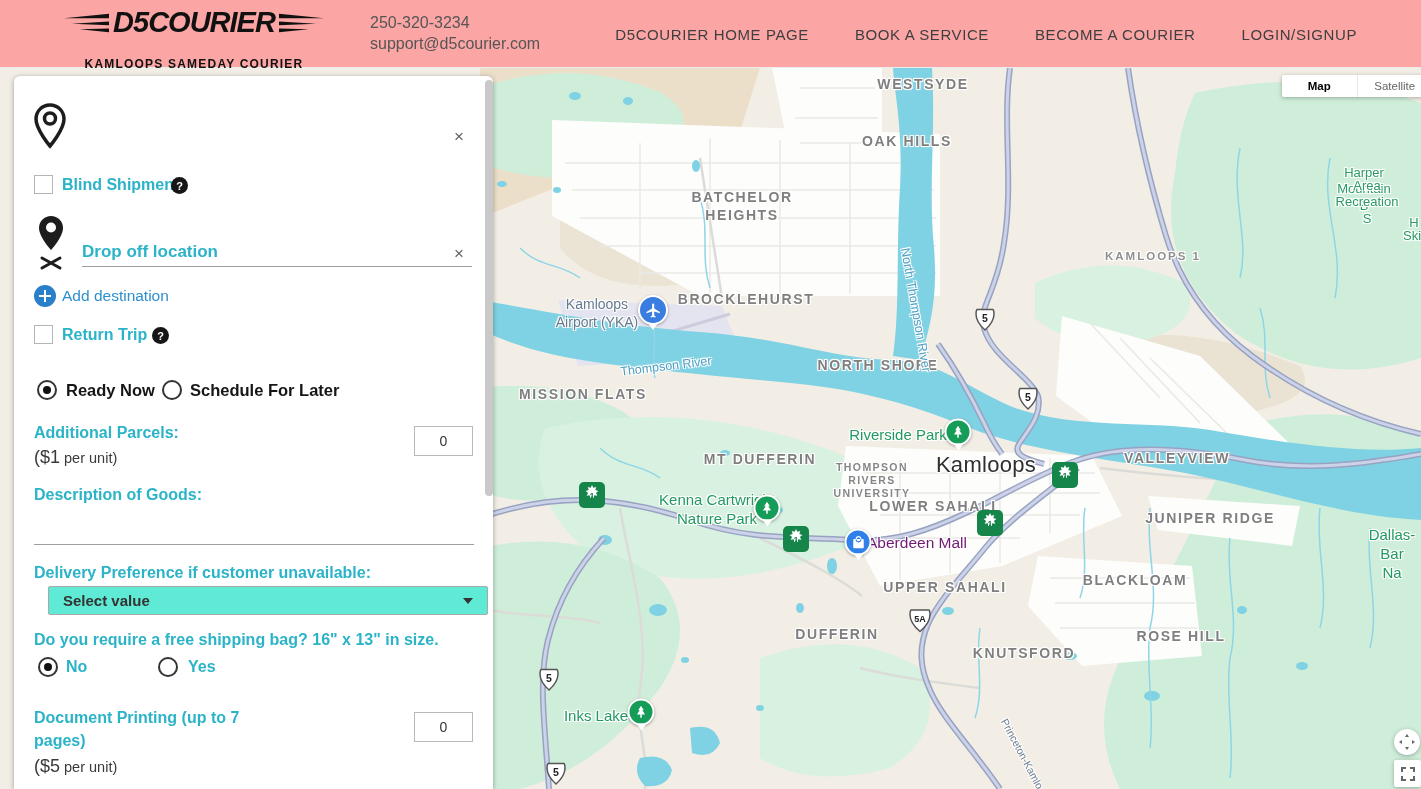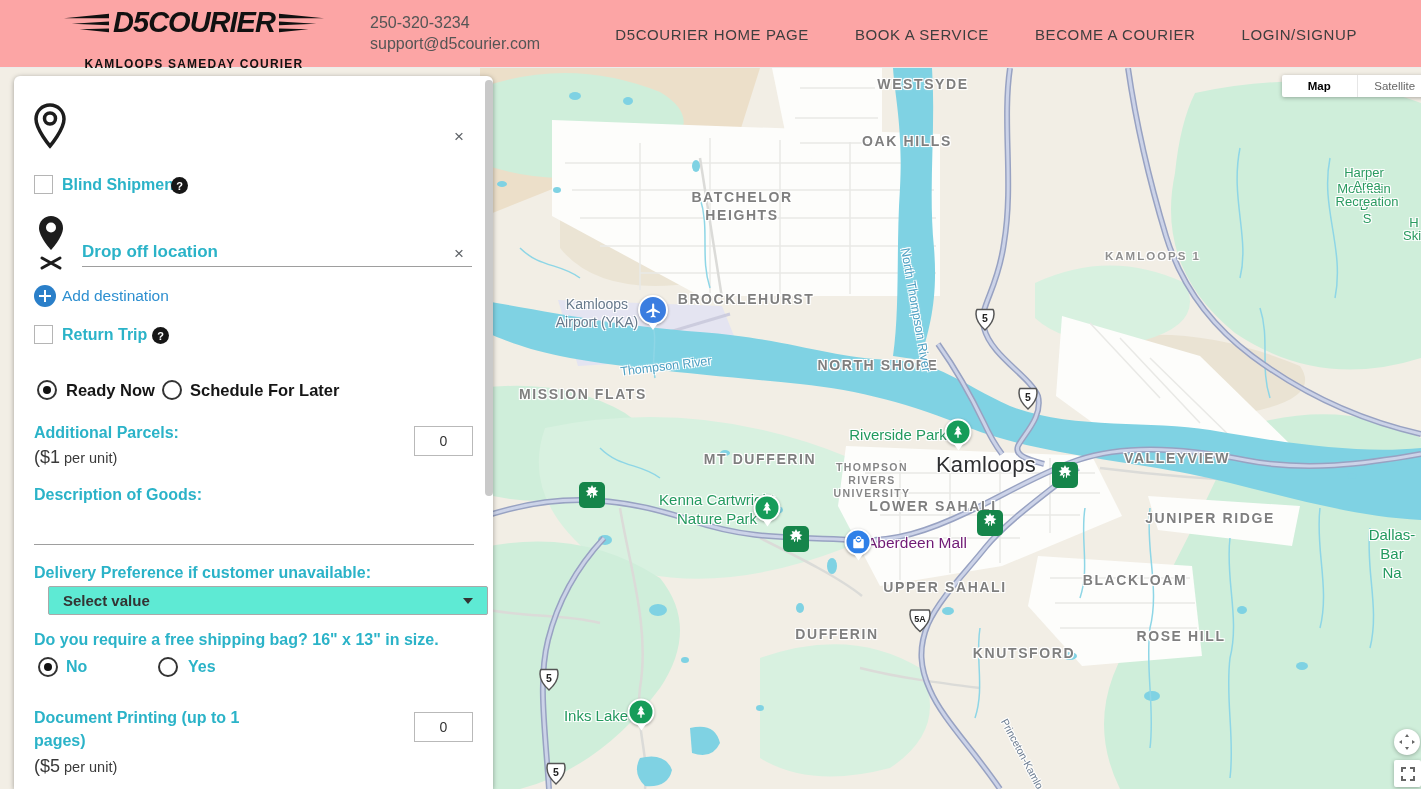--- a/index.html
+++ b/index.html
@@ -454,20 +454,20 @@
       <span class="select-text">Select value</span>
       <span class="select-caret"></span>
     </div>
 
     <span class="f-label" style="left:20px; top:552px; width:440px;">Do you require a free shipping bag?  16" x 13" in size.</span>
     <span class="radio sel" style="left:24px; top:581px;"></span>
     <span class="chk-label" style="left:52px; top:582px;">No</span>
     <span class="radio" style="left:144px; top:581px;"></span>
     <span class="chk-label" style="left:174px; top:582px;">Yes</span>
 
-    <span class="f-label" style="left:20px; top:630px; width:210px;">Document Printing (up to 1 pages)</span>
+    <span class="f-label" style="left:20px; top:630px; width:210px;">Document Printing (up to 7 pages)</span>
     <span class="f-note" style="left:20px; top:680px;"><b>($5</b><span> per unit)</span></span>
     <input class="num-input" style="left: 400px; top: 636px;" value="0">
 
     <div id="panel-scroll"></div>
   </div>
 
 </div>
 
 </body></html>

